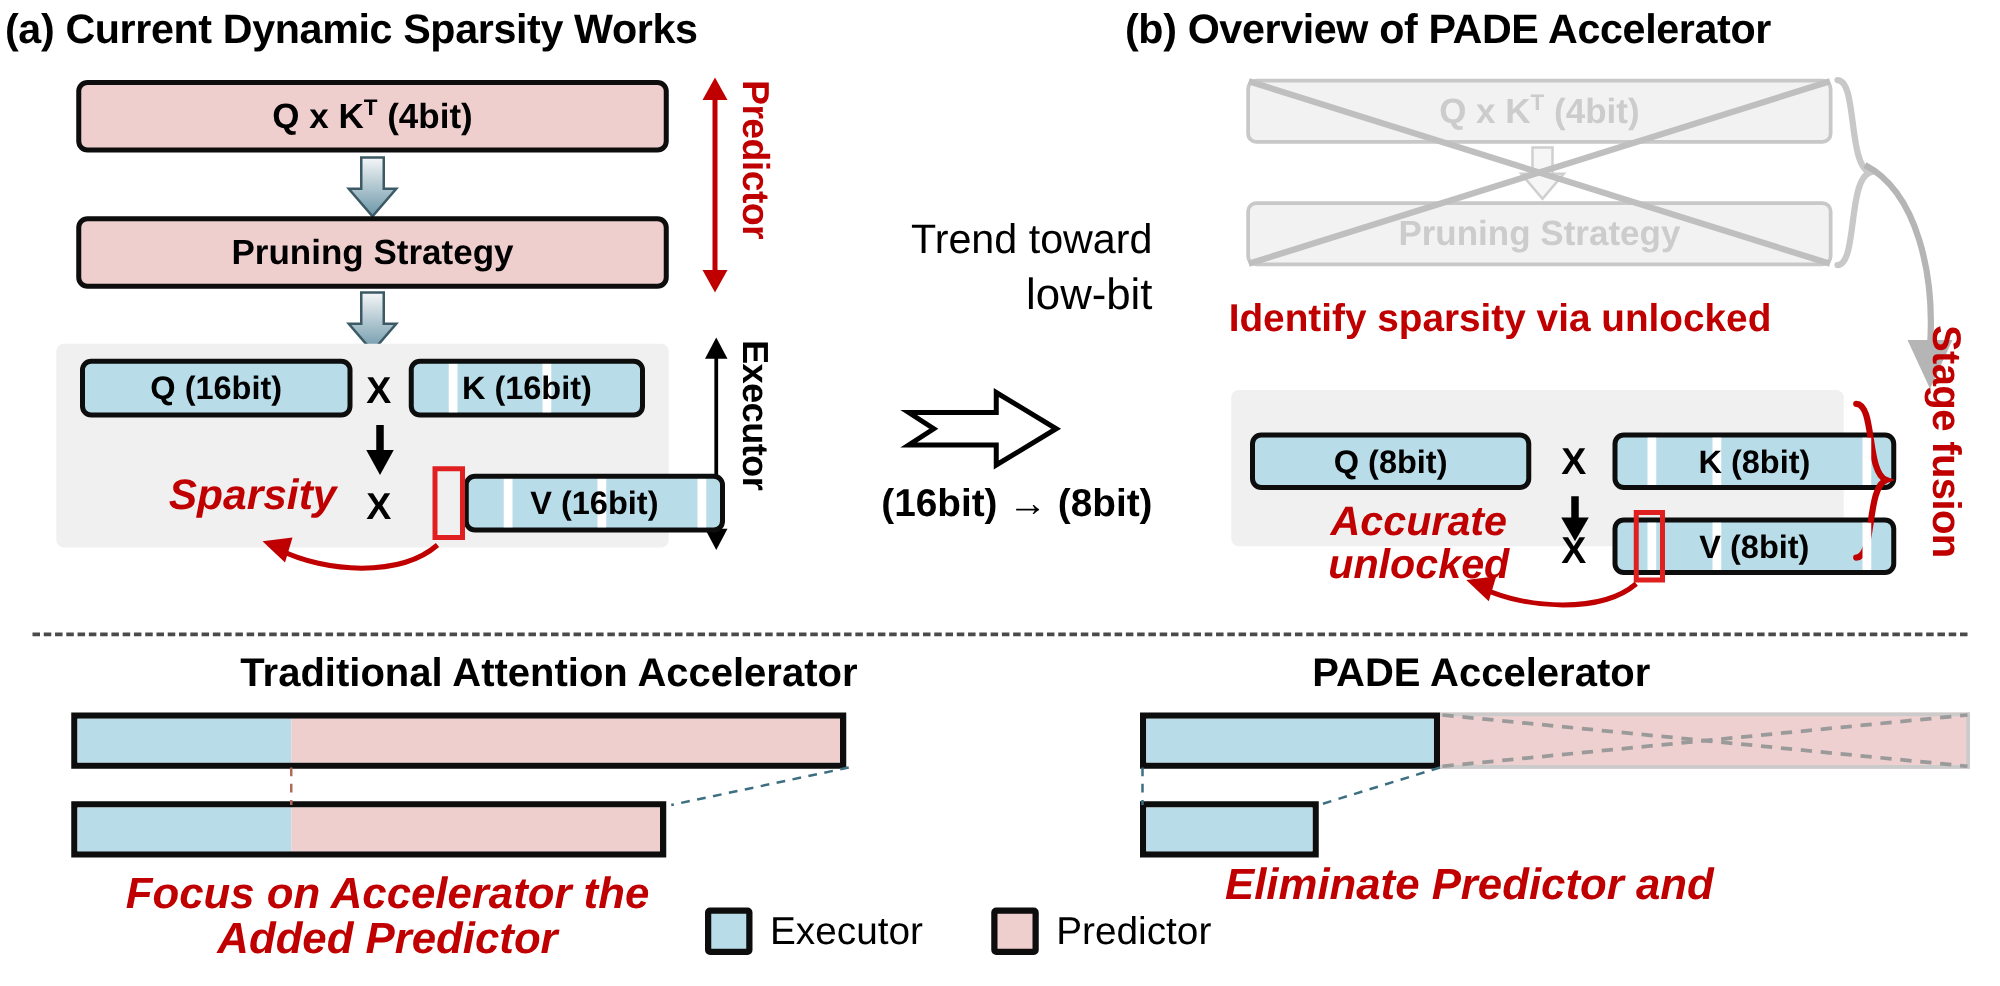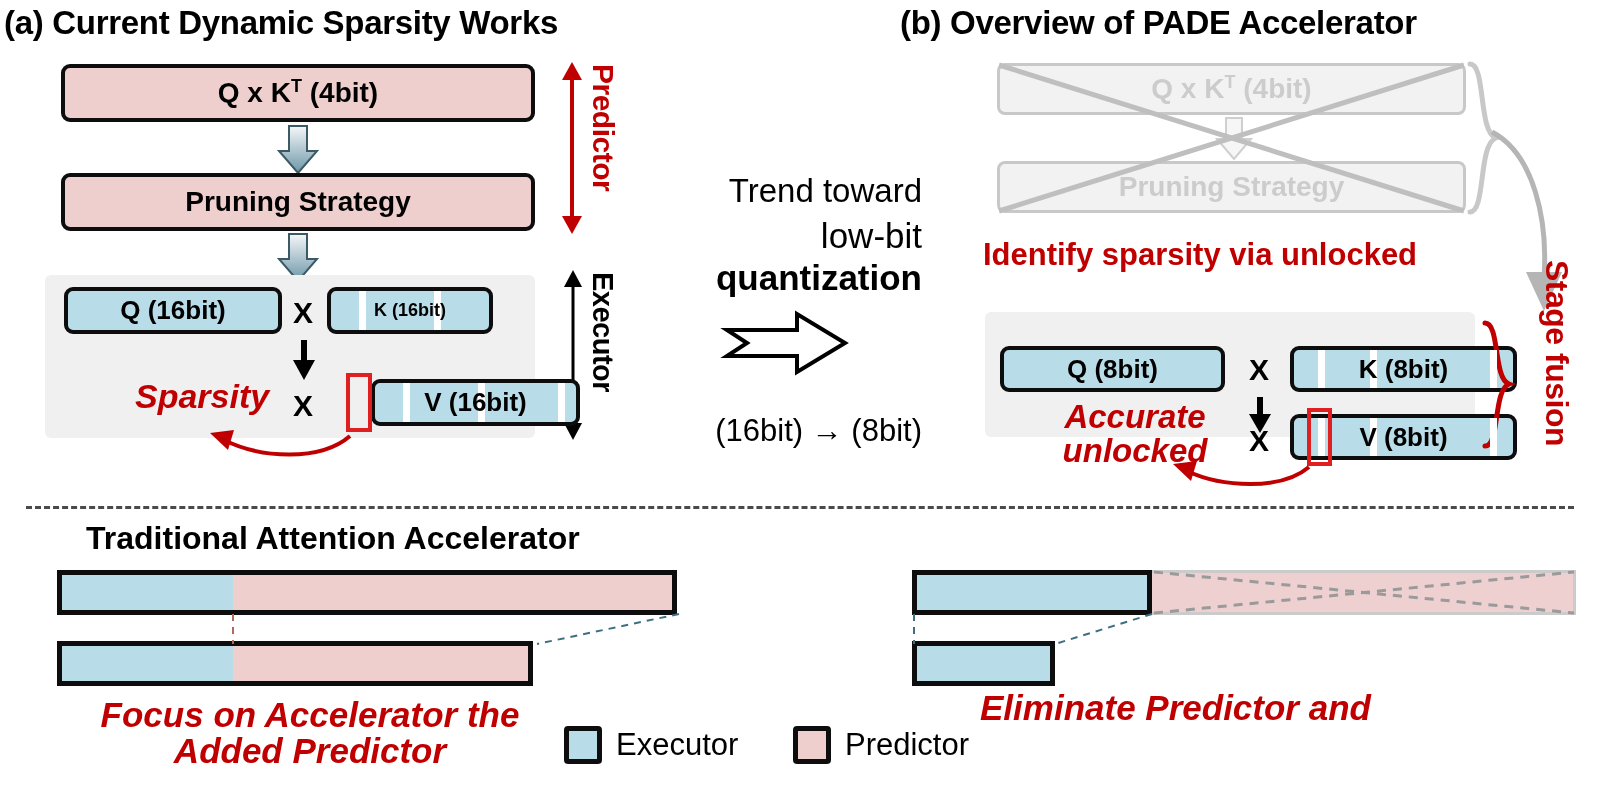--- a/index.html
+++ b/index.html
@@ -135,21 +135,21 @@
   <div class="abs vert-blk" style="left:586px; top:272px; font-size:29px;">Executor</div>
 
   <div class="abs exec-box" style="left:45px; top:275px; width:490px; height:163px;"></div>
 
   <div class="abs block blue" style="left:64px; top:287px; width:218px; height:47px; font-size:26px;">
     <span class="block-label">Q (16bit)</span>
   </div>
 
   <div class="abs op-x" style="left:293px; top:296px;">X</div>
 
-  <div class="abs block blue" style="left:327px; top:287px; width:166px; height:47px; font-size:18px; position:absolute;">
+  <div class="abs block blue" style="left:327px; top:287px; width:189px; height:47px; font-size:26px; position:absolute;">
     <span class="stripe" style="left:28px;"></span>
     <span class="stripe" style="left:103px;"></span>
     <span class="stripe" style="left:183px;"></span>
     <span class="block-label">K (16bit)</span>
   </div>
 
   <svg class="abs" style="left:291px; top:340px;" width="26" height="40">
     <line x1="13" y1="0" x2="13" y2="26" stroke="#000" stroke-width="6"></line>
     <polygon points="13,40 24,20 2,20" fill="#000"></polygon>
   </svg>
@@ -167,27 +167,26 @@
 
   <div class="abs red-it" style="left:135px; top:379px; font-size:34px;">Sparsity</div>
 
   <svg class="abs" style="left:200px; top:410px;" width="165" height="50">
     <path d="M150 26 C 120 52, 60 48, 24 30" stroke="#c00000" stroke-width="4" fill="none"></path>
     <polygon points="10,23 34,20 28,40" fill="#c00000"></polygon>
   </svg>
 
   <div class="abs mid-txt" style="left:650px; top:172px; width:272px; font-size:33px;">Trend toward</div>
   <div class="abs mid-txt" style="left:650px; top:216px; width:272px; font-size:35px; font-weight:normal;">low-bit</div>
-  <div class="abs mid-txt" style="left:650px; top:258px; width:272px; font-size:35px; font-weight:bold;">quantization</div>
 
   <svg class="abs" style="left:725px; top:312px;" width="122" height="62">
     <polygon points="2,18 72,18 72,2 120,31 72,60 72,44 2,44 22,31" fill="#ffffff" stroke="#000" stroke-width="4" stroke-linejoin="miter"></polygon>
   </svg>
 
-  <div class="abs mid-txt" style="left:650px; top:385px; width:272px; font-size:31px; font-weight:normal;margin-top:28px;">(16bit) → (8bit)</div>
+  <div class="abs mid-txt" style="left:650px; top:385px; width:272px; font-size:31px; font-weight:bold;">(16bit) → (8bit)</div>
 
   <div class="abs panel-title" style="left:900px; top:4px;">(b) Overview of PADE Accelerator</div>
 
   <div class="abs ghost" style="left:997px; top:63px; width:469px; height:52px; font-size:28px;">
     <span><span>Q x K</span><sup style="font-size:18px;">T</sup><span> (4bit)</span></span>
   </div>
 
   <svg class="abs" style="left:1216px; top:118px;" width="36" height="42">
     <polygon points="10,0 26,0 26,21 35,21 18,41 1,21 10,21" fill="#f6f6f6" stroke="#cfcfcf" stroke-width="2"></polygon>
   </svg>
@@ -249,21 +248,21 @@
   </svg>
 
   <svg class="abs" style="left:1481px; top:320px;" width="42" height="130">
     <path d="M4 3 C 19 3, 12 58, 28 64 C 12 70, 19 126, 4 126" stroke="#c00000" stroke-width="5" fill="none" stroke-linecap="round"></path>
   </svg>
   <div class="abs vert-red" style="left:1538px; top:260px; font-size:32px;">Stage fusion</div>
 
   <div class="abs" style="left:26px; top:506px; width:1548px; height:0;
        border-top: 3px dashed #4a4a4a;"></div>
 
-  <div class="abs" style="left:86px; top:520px; width:600px; text-align:left; font-size:32px; font-weight:bold; color:#000;">Traditional Attention Accelerator</div>
+  <div class="abs" style="left:86px; top:520px; width:600px; text-align:right; font-size:32px; font-weight:bold; color:#000;">Traditional Attention Accelerator</div>
 
   <div class="abs bar" style="left:57px; top:570px; width:620px; height:45px;">
     <div class="seg-blue" style="width:171px;"></div>
     <div class="seg-pink" style="flex:1;"></div>
   </div>
 
   <div class="abs bar" style="left:57px; top:641px; width:476px; height:45px;">
     <div class="seg-blue" style="width:171px;"></div>
     <div class="seg-pink" style="flex:1;"></div>
   </div>
@@ -271,20 +270,21 @@
   <svg class="abs" style="left:50px; top:612px;" width="640" height="36">
     <line x1="183" y1="2" x2="183" y2="32" stroke="#b06a5a" stroke-width="2" stroke-dasharray="7,6"></line>
     <line x1="629" y1="2" x2="487" y2="32" stroke="#3d6f80" stroke-width="2" stroke-dasharray="7,6"></line>
   </svg>
 
   <div class="abs red-it" style="left:40px; top:697px; width:540px; font-size:35px;">
     <div>Focus on Accelerator the</div>
     <div>Added Predictor</div>
   </div>
 
+  <div class="abs" style="left:865px; top:520px; width:640px; text-align:center; font-size:32px; font-weight:bold; color:#000;">PADE Accelerator</div>
 
   <div class="abs bar" style="left:912px; top:570px; width:240px; height:45px;">
     <div class="seg-blue" style="flex:1;"></div>
   </div>
   <div class="abs ghost-bar" style="left:1152px; top:570px; width:424px; height:45px;"></div>
   <svg class="abs" style="left:1152px; top:570px;" width="424" height="45">
     <line x1="2" y1="43" x2="422" y2="2" stroke="#9a9a9a" stroke-width="3" stroke-dasharray="9,7"></line>
     <line x1="2" y1="2" x2="422" y2="43" stroke="#9a9a9a" stroke-width="3" stroke-dasharray="9,7"></line>
   </svg>
 

